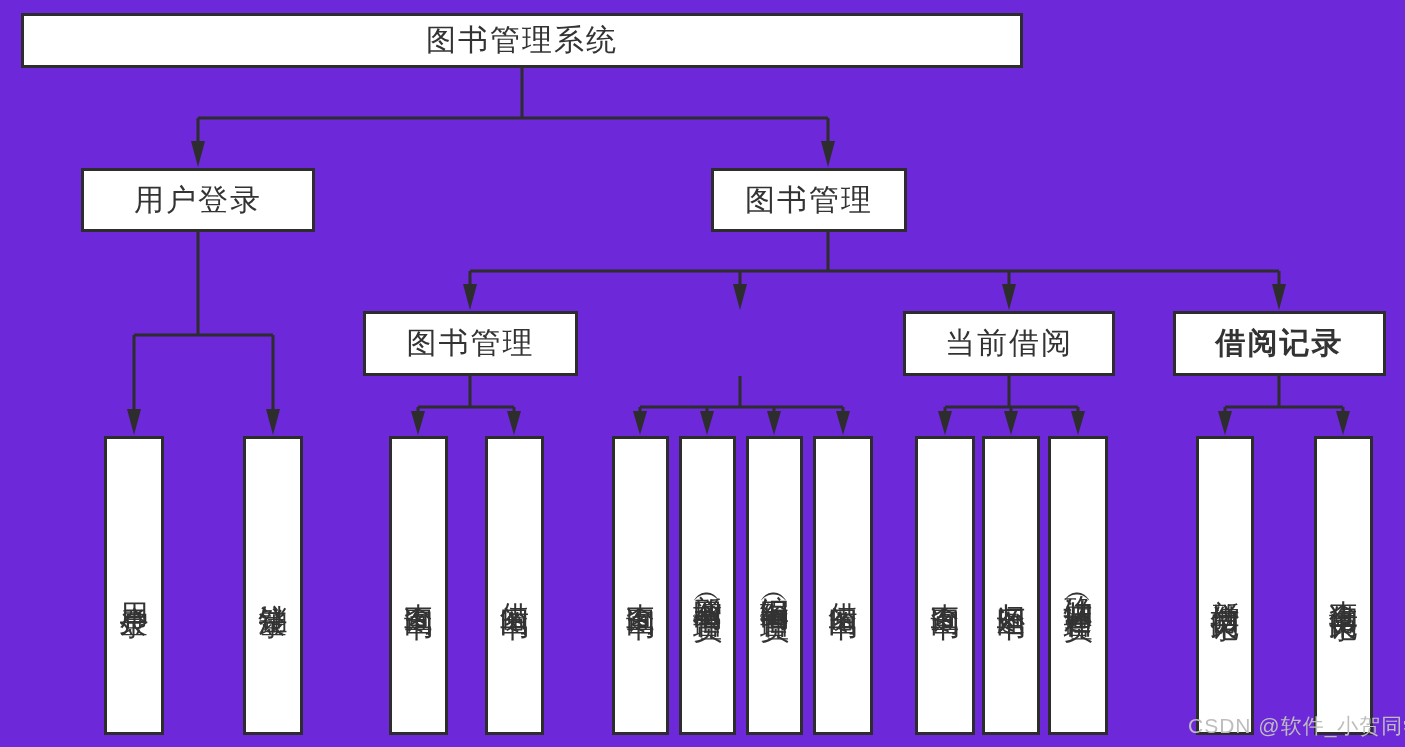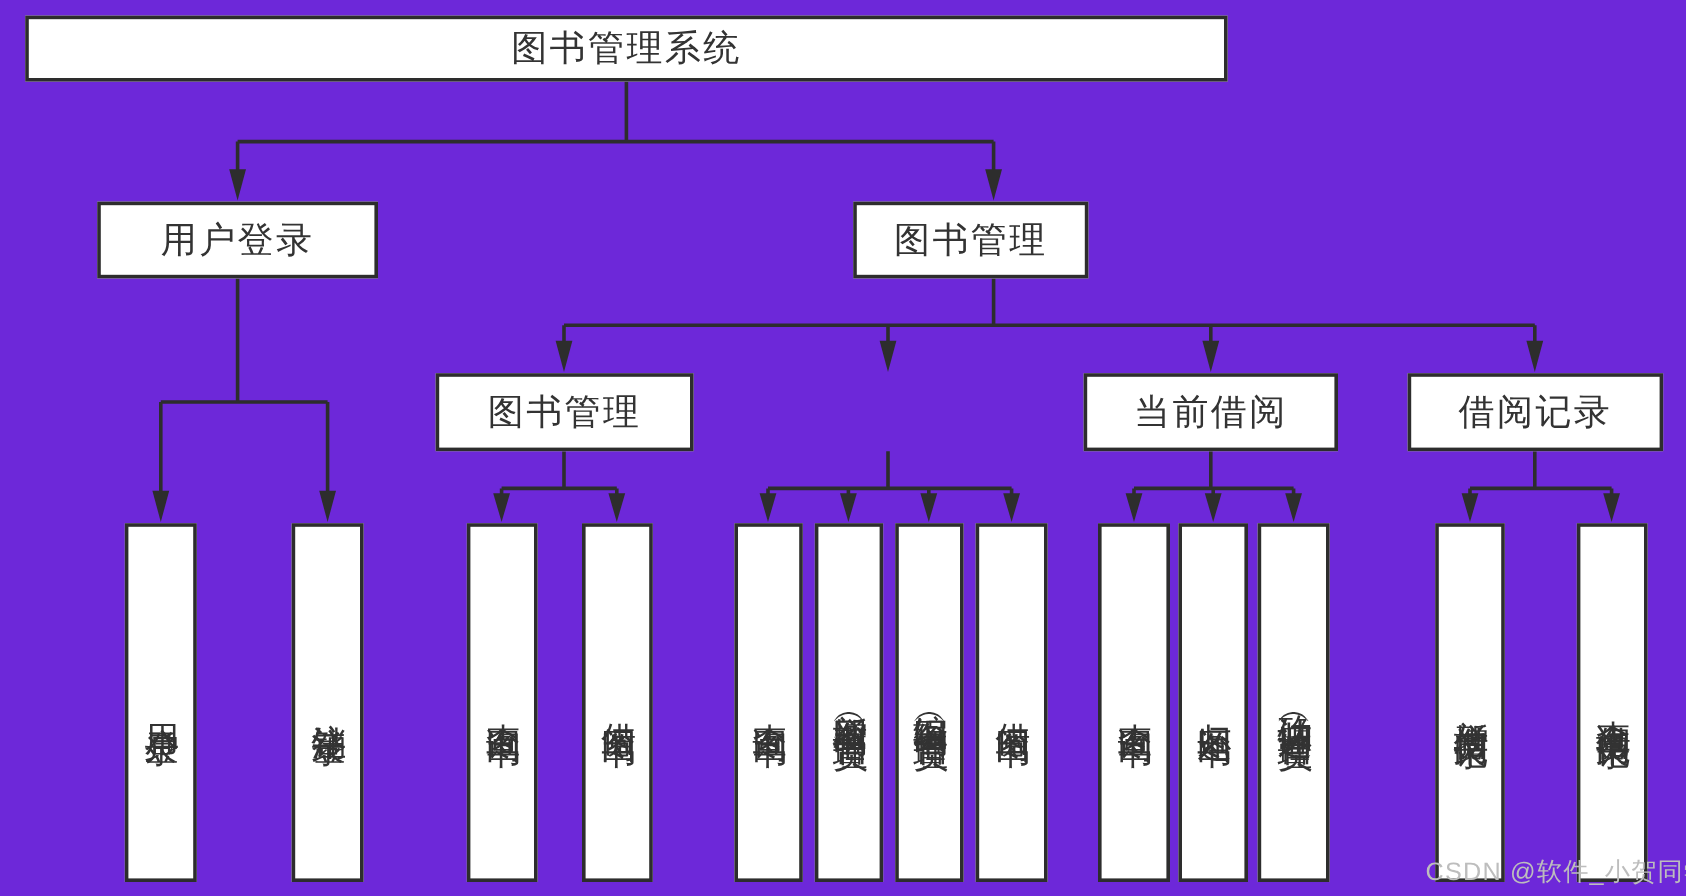--- a/index.html
+++ b/index.html
@@ -122,21 +122,21 @@
   <div class="node" style="left:711px; top:168px; width:196px; height:64px;">
     <span class="h-label">图书管理</span>
   </div>
 
   <div class="node" style="left:363px; top:311px; width:215px; height:65px;">
     <span class="h-label">图书管理</span>
   </div>
   <div class="node" style="left:903px; top:311px; width:212px; height:65px;align-items:center;">
     <span class="h-label">当前借阅</span>
   </div>
-  <div class="node" style="left:1173px; top:311px; width:213px; height:65px;">
+  <div class="node" style="left:1173px; top:311px; width:213px; height:65px;font-weight:bold;">
     <span class="h-label">借阅记录</span>
   </div>
 
   <div class="node leaf" style="left:104px; top:436px; width:60px; height:299px;">
     <span class="v-label">用户登录</span>
   </div>
   <div class="node leaf" style="left:243px; top:436px; width:60px; height:299px;">
     <span class="v-label">注销登录</span>
   </div>
 

